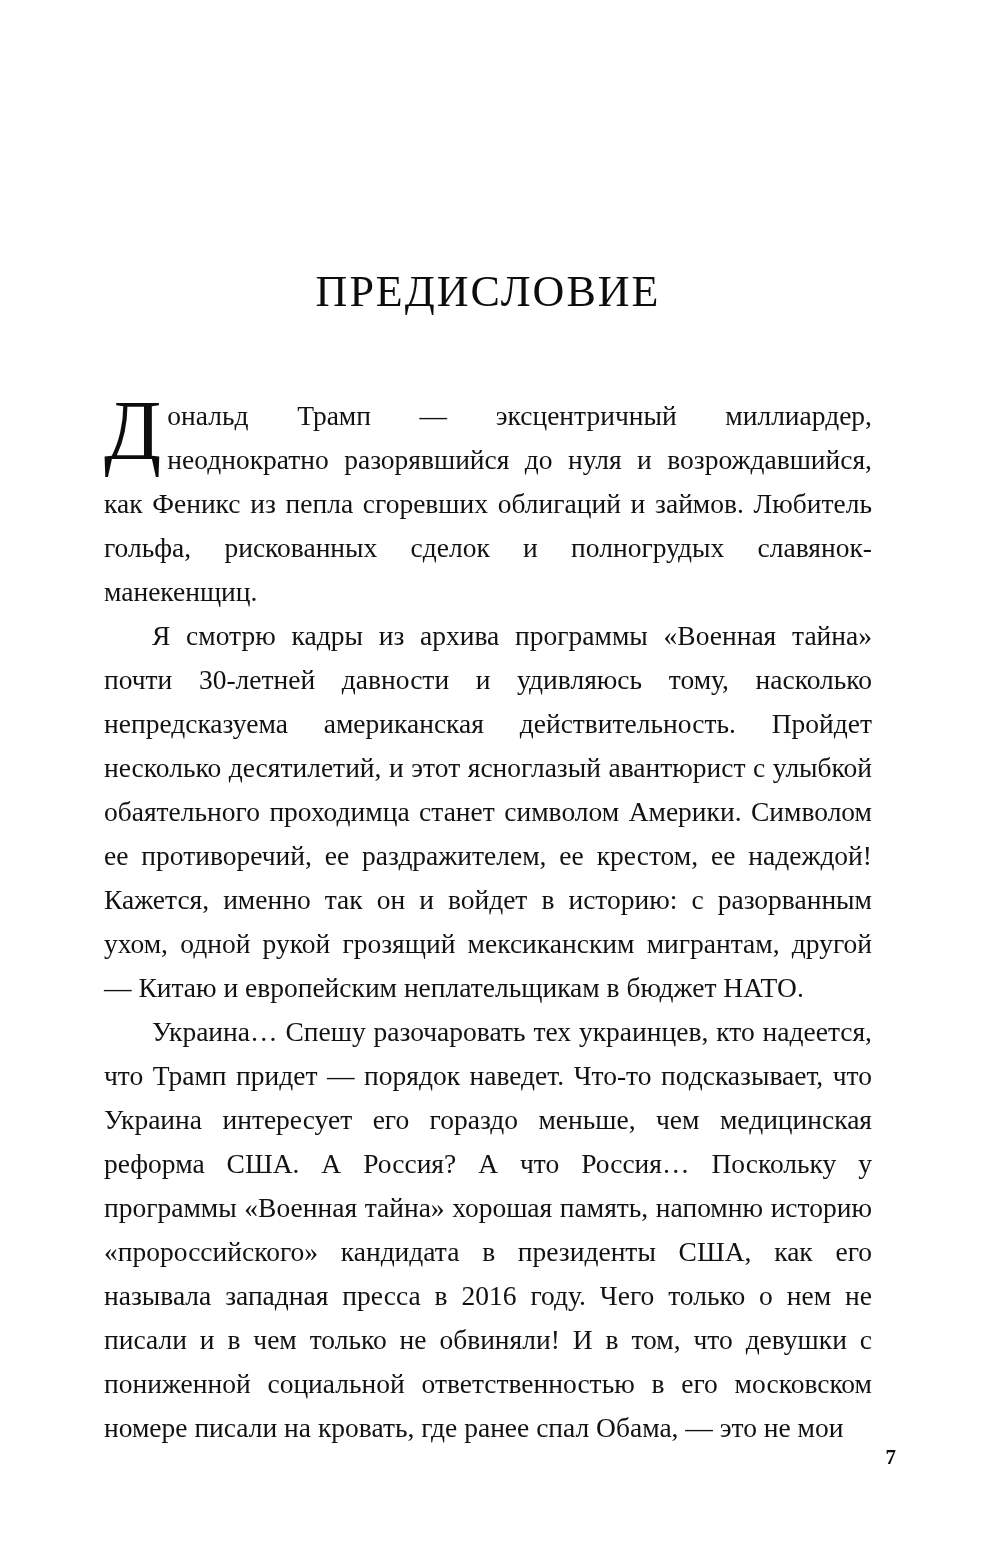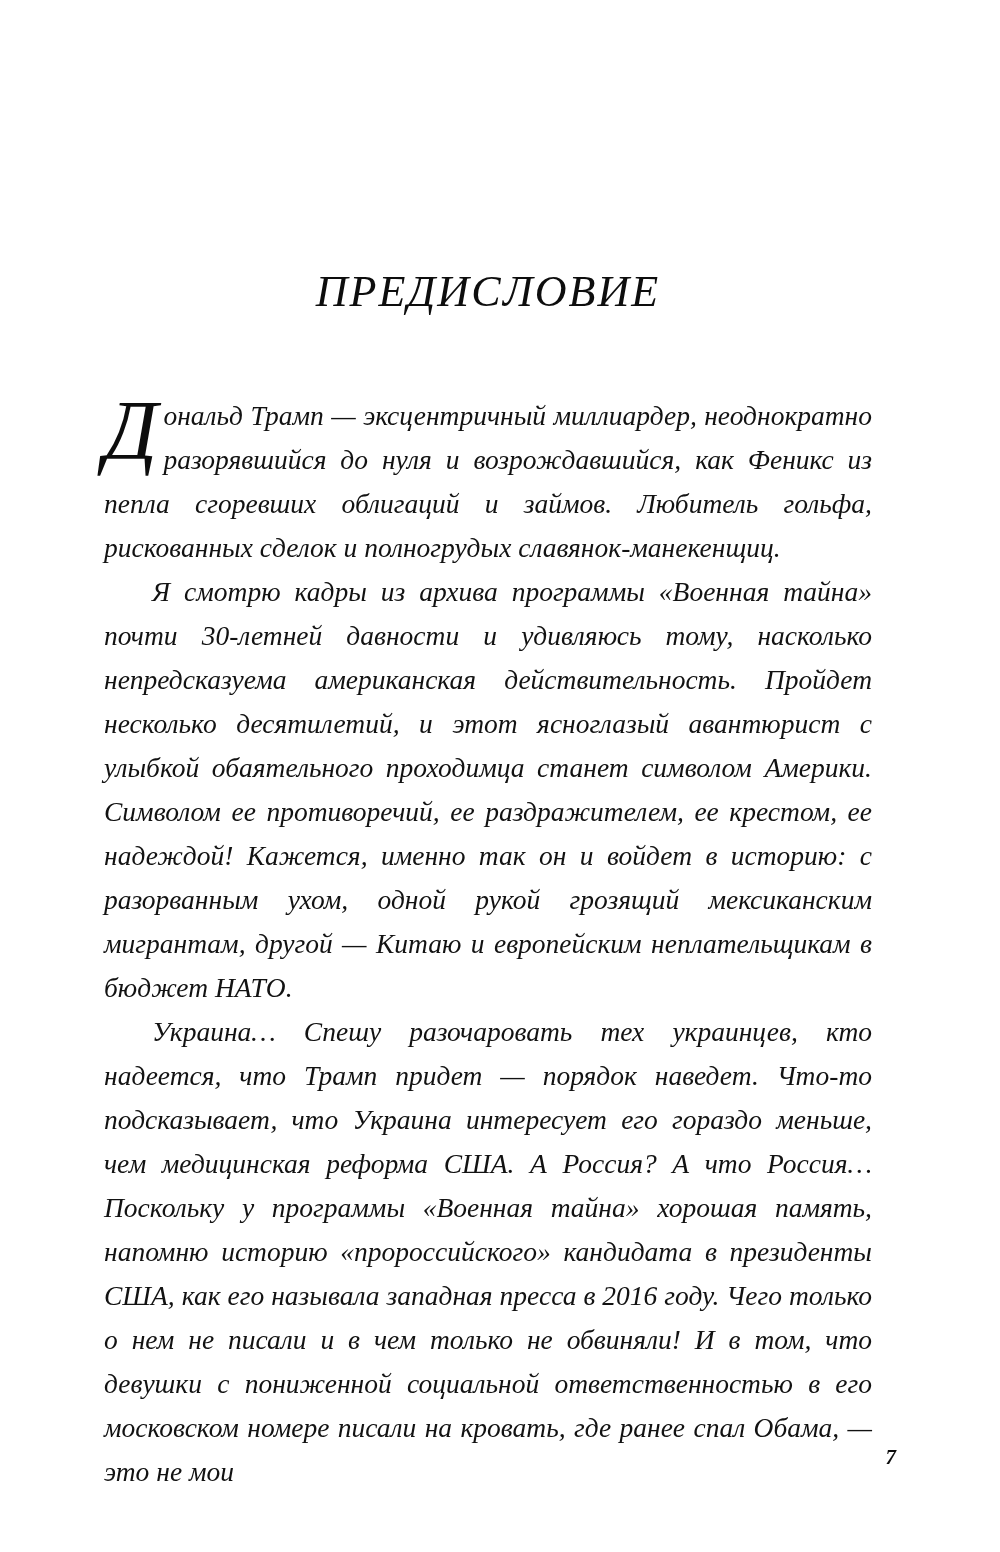--- a/index.html
+++ b/index.html
@@ -10,21 +10,20 @@
   .page {
     position: relative;
     width: 1000px;
     height: 1552px;
     margin: 0 auto;
     background: #ffffff;
     box-sizing: border-box;
     font-family: "Liberation Serif", "DejaVu Serif", serif;
     color: #111111;
     overflow: hidden;
-    font-style: italic;
   }
   .content {
     position: absolute;
     left: 104px;
     top: 0;
     width: 768px;
   }
   .chapter-title {
     text-align: center;
     font-size: 44px;

